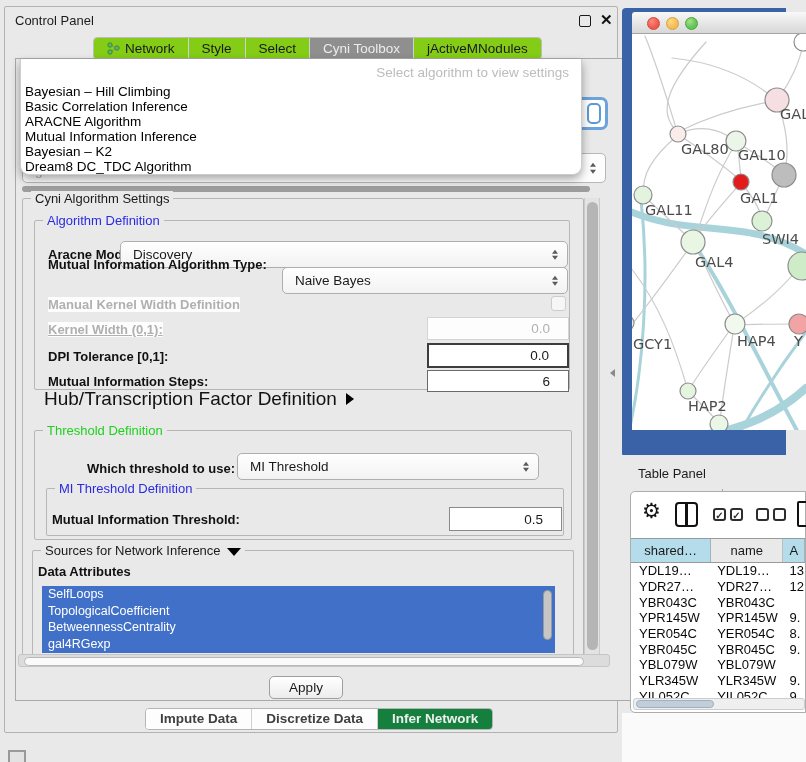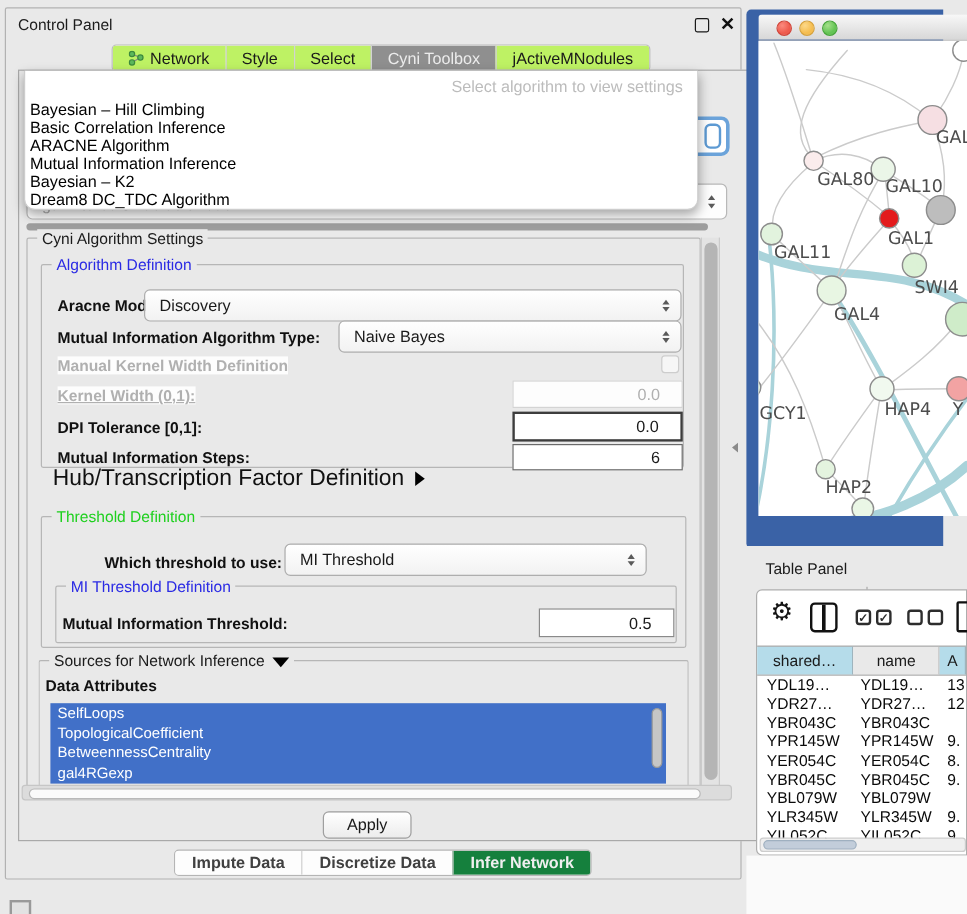--- a/index.html
+++ b/index.html
@@ -8,21 +8,21 @@
   .abs { position:absolute; }
 
   
   .cp-window { left:4px; top:6px; width:614px; height:727px; background:#e9e9e9; border:1px solid #b2b2b2; border-radius:2px; }
   .cp-title { left:10px; top:6px; font-size:13px; color:#1c1c1c; }
   .float-btn { left:574px; top:8px; width:12px; height:12px; border:1.5px solid #1a1a1a; border-radius:2px; background:transparent; }
   .close-btn { left:595px; top:4px; font-size:15px; font-weight:bold; color:#111; }
 
   
   .tabbar { left:88px; top:30px; height:23px; display:flex; border:1px solid #bcbcbc; border-radius:4px; overflow:hidden; background:#fdfdfd; }
-  .tab { padding:0 13px; line-height:21px; font-size:13.5px; color:#1a1a1a; background:#bef264; display:flex; align-items:center; gap:5px; border-left:1px solid #d2d2d2; white-space:nowrap; }
+  .tab { padding:0 13px; line-height:21px; font-size:13.5px; color:#1a1a1a; background:#84cc16; display:flex; align-items:center; gap:5px; border-left:1px solid #d2d2d2; white-space:nowrap; }
   .tab:first-child { border-left:none; }
   .tab.sel { background:#8f8f8f; color:#ececec; }
 
   
   .content { left:10px; top:51px; width:708px; height:643px; border:1px solid #a9a9a9; background:#e9e9e9; }
 
   
   .jcombo { position:absolute; background:linear-gradient(#ffffff,#f2f2f2); border:1px solid #aeaeae; border-radius:5px; display:flex; align-items:center; padding:0 26px 0 12px; font-size:13.5px; }
   .stepper { position:absolute; right:9px; top:50%; transform:translateY(-50%); display:flex; flex-direction:column; align-items:center; }
   .step-up { width:0; height:0; border-left:3.5px solid transparent; border-right:3.5px solid transparent; border-bottom:4.5px solid #5a5a5a; margin-bottom:2.5px; }
@@ -174,21 +174,21 @@
       <span class="legend blue">Algorithm Definition</span>
     </div>
     <div class="lbl" style="left:32px; top:188px;">Aracne Mode:</div>
     <div class="jcombo" style="left:104px; top:182px; width:448px; height:27px;">
       <span>Discovery</span>
       <span class="stepper">
           <span class="step-up"></span>
           <span class="step-down"></span>
         </span>
     </div>
-    <div class="lbl" style="left:32px; top:215px;">Mutual Information Algorithm Type:</div>
+    <div class="lbl" style="left:32px; top:198px;">Mutual Information Algorithm Type:</div>
     <div class="jcombo" style="left:266px; top:208px; width:286px; height:27px;">
       <span>Naive Bayes</span>
       <span class="stepper">
           <span class="step-up"></span>
           <span class="step-down"></span>
         </span>
     </div>
     <div class="lbl dis" style="left:32px; top:238px;">Manual Kernel Width Definition</div>
     <div class="checkbox-dis" style="left:535px; top:237px;"></div>
     <div class="lbl dis" style="left:32px; top:263px;text-decoration:underline;">Kernel Width (0,1):</div>

